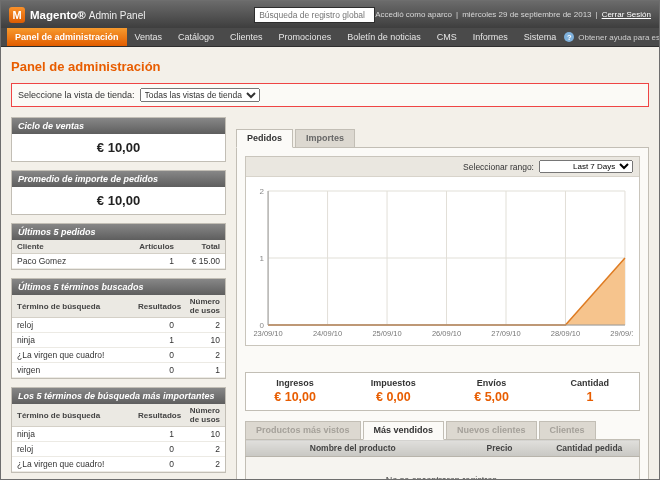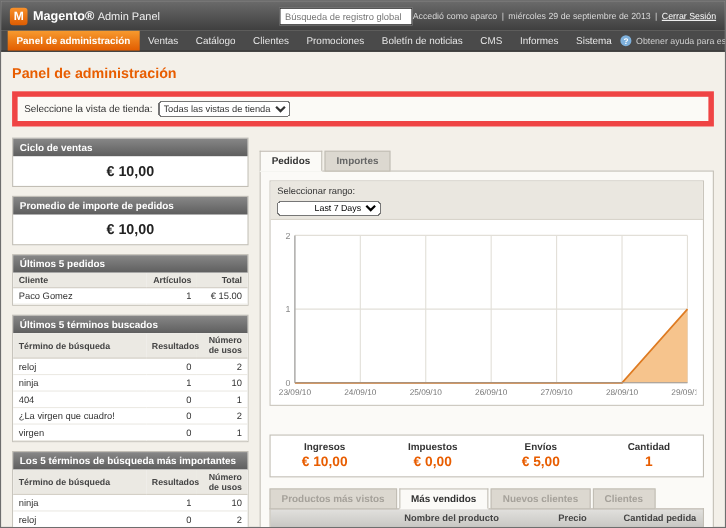--- a/index.html
+++ b/index.html
@@ -20,58 +20,58 @@
   
   .navbar{height:19px;background:#4a4a4a;display:flex;align-items:stretch;padding:0 6px;border-bottom:1px solid #2e2e2e;}
   .nav-item{font-size:9px;color:#e6e6e6;padding:0 8px;display:flex;align-items:center;cursor:pointer;white-space:nowrap;}
   .nav-item.active{background:linear-gradient(#f79a2e,#e25d00);color:#fff;font-weight:bold;}
   .nav-help{margin-left:auto;display:flex;align-items:center;gap:4px;font-size:8px;color:#cfcfcf;white-space:nowrap;}
   .help-icon{width:10px;height:10px;border-radius:50%;background:#7fb1dc;color:#fff;font-size:7.5px;font-weight:bold;display:flex;align-items:center;justify-content:center;}
 
   
   .content{padding:6px 10px;}
   .page-title{color:#e85d00;font-size:13px;font-weight:bold;margin:6px 0 9px;}
-  .store-switcher{background:#fbfaf6;border:5px solid #ef4444;padding:4px 6px;font-size:9px;color:#333;margin-bottom:10px;display:flex;align-items:center;gap:5px;}
+  .store-switcher{background:#fbfaf6;border:1px solid #ef4444;padding:4px 6px;font-size:9px;color:#333;margin-bottom:10px;display:flex;align-items:center;gap:5px;}
   .store-switcher select{font-size:8.5px;color:#333;}
 
   .columns{display:flex;gap:10px;align-items:flex-start;}
   .col-left{width:215px;flex:none;display:flex;flex-direction:column;gap:8px;}
   .col-right{flex:1;min-width:0;}
 
   
   .block{border:1px solid #c2beb5;background:#fff;}
-  .block-header{background:linear-gradient(#878787,#5e5e5e);color:#fff;font-size:9px;font-weight:bold;padding:3px 6px;}
+  .block-header{background:linear-gradient(#878787,#5e5e5e);color:#fff;font-size:9px;font-weight:bold;padding:3px 6px;font-style:italic;}
   .block-value{text-align:center;font-size:13px;font-weight:bold;color:#222;padding:6px 4px;}
   .mini-table{width:100%;border-collapse:collapse;font-size:8.5px;background:#fff;table-layout:fixed;}
   .mini-table th{background:#ebe9e3;color:#444;font-weight:bold;text-align:left;padding:2px 5px;border-bottom:1px solid #d4d0c7;font-size:8px;}
   .mini-table td{padding:2px 5px;border-bottom:1px solid #eceae4;color:#333;overflow:hidden;white-space:nowrap;text-overflow:ellipsis;}
   .mini-table .num{text-align:right;}
   .mini-table .w-sm{width:46px;}
 
   
   .tab-strip{display:flex;gap:2px;position:relative;margin-bottom:-1px;z-index:2;margin-top:12px;}
   .tab{font-size:9px;padding:3px 10px 4px;border:1px solid #c2beb5;background:#dcd8d0;color:#666;cursor:pointer;font-weight:bold;white-space:nowrap;}
   .tab.active{background:#fbfaf7;color:#333;border-bottom:1px solid #fbfaf7;}
   .tab.disabled{color:#a5a19a;}
 
   .right-container{border:1px solid #c2beb5;background:#fbfaf7;padding:8px;}
   .chart-panel{border:1px solid #c9c5bc;background:#fff;}
-  .range-strip{background:#eae7e0;border-bottom:1px solid #d8d4cb;padding:3px 6px;display:flex;justify-content:flex-end;align-items:flex-start;gap:5px;font-size:8.5px;color:#333;flex-direction:column;}
+  .range-strip{background:#eae7e0;border-bottom:1px solid #d8d4cb;padding:3px 6px;display:flex;justify-content:flex-end;align-items:center;gap:5px;font-size:8.5px;color:#333;}
   .range-strip select{font-size:8px;padding-left:29px;}
   .chart-wrap{padding:6px 6px 2px;}
   .chart-wrap svg{display:block;width:100%;height:160px;}
 
   .stats-box{border:1px solid #c2beb5;background:#fff;display:flex;margin-top:26px;}
   .stat{flex:1;text-align:center;padding:5px 2px 6px;}
   .stat-label{font-size:9px;font-weight:bold;color:#333;}
   .stat-value{font-size:12.5px;font-weight:bold;color:#e85d00;margin-top:2px;}
 
   .bottom-tabs{margin-top:10px;}
   .products-table{width:100%;border-collapse:collapse;font-size:8.5px;border:1px solid #c2beb5;background:#f6f4f0;}
-  .products-table th{background:linear-gradient(#e0dfdc,#c8c7c3);color:#444;font-weight:bold;text-align:right;padding:3px 6px;border-bottom:1px solid #b8b4ab;font-size:8.5px;}
+  .products-table th{background:linear-gradient(#e0dfdc,#c8c7c3);color:#444;font-weight:bold;text-align:center;padding:3px 6px;border-bottom:1px solid #b8b4ab;font-size:8.5px;}
   .products-table .empty-cell{text-align:center;padding:18px 4px;color:#444;font-size:9px;}
 </style>
 </head>
 <body>
 
 <div class="page">
 
   <header class="topbar">
     <div class="logo">
       <span class="logo-icon">M</span>
@@ -160,25 +160,20 @@
             <tbody>
               <tr>
                 <td>reloj</td>
                   <td class="num">0</td>
                   <td class="num">2</td>
               </tr>
               <tr>
                 <td>ninja</td>
                   <td class="num">1</td>
                   <td class="num">10</td>
-              </tr>
-              <tr>
-                <td>404</td>
-                  <td class="num">0</td>
-                  <td class="num">1</td>
               </tr>
               <tr>
                 <td>¿La virgen que cuadro!</td>
                   <td class="num">0</td>
                   <td class="num">2</td>
               </tr>
               <tr>
                 <td>virgen</td>
                   <td class="num">0</td>
                   <td class="num">1</td>

